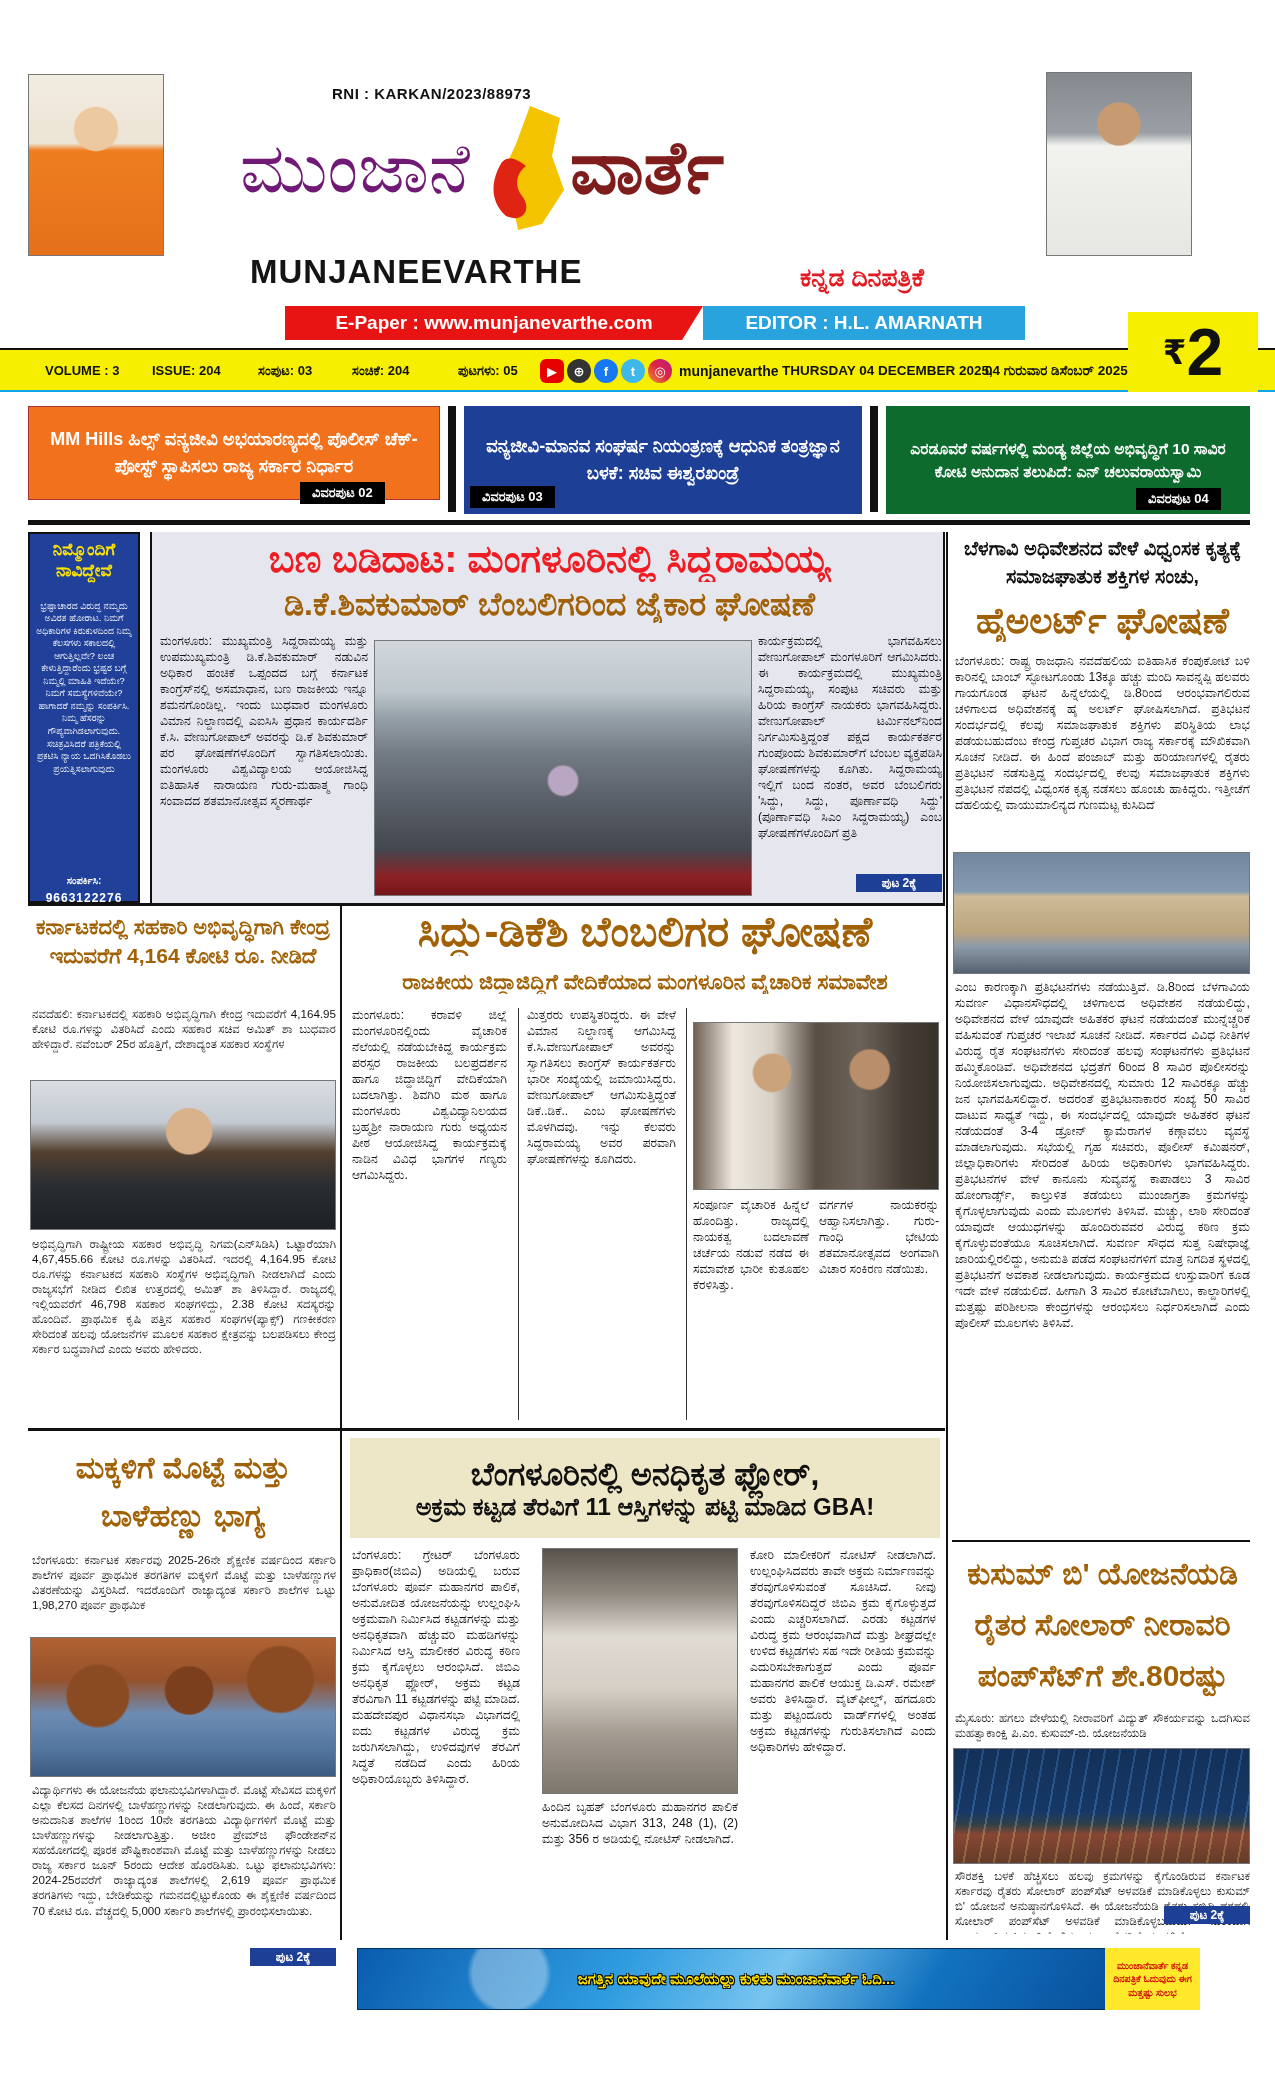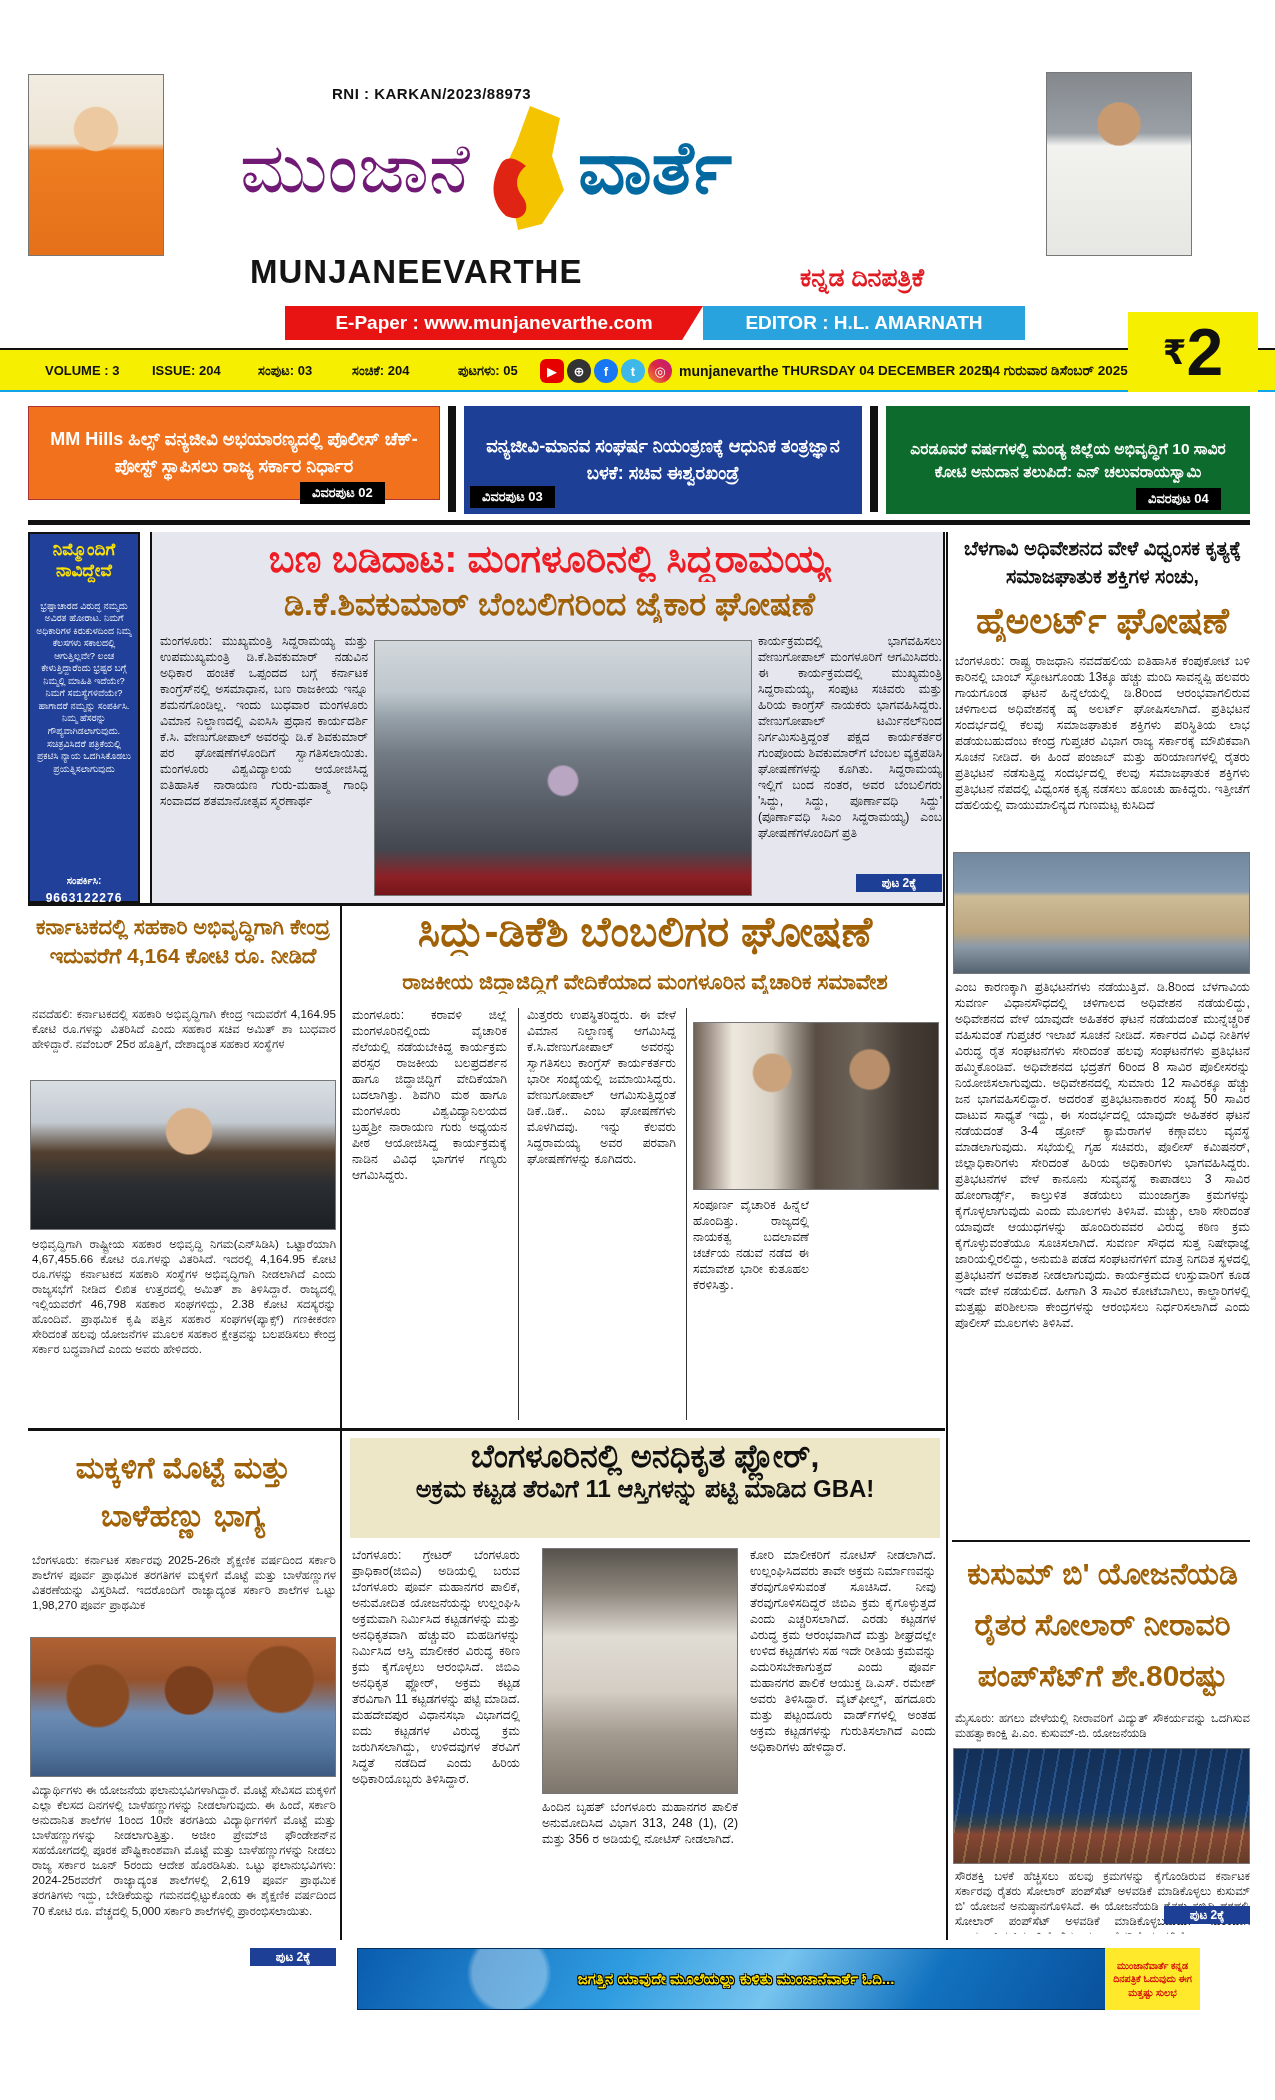--- a/index.html
+++ b/index.html
@@ -39,21 +39,21 @@
   <div class="abs photo ph-editor" style="left:1046px;top:17px;width:146px;height:184px;"></div>
   <div class="abs" style="left:332px;top:30px;font-size:15px;font-weight:bold;letter-spacing:.5px;">RNI : KARKAN/2023/88973</div>
   <div class="abs" style="left:240px;top:48px;width:800px;height:130px;display:flex;align-items:center;">
     <span style="font-size:69px;font-weight:normal;color:#701a75;line-height:1;">ಮುಂಜಾನೆ</span>
     <span class="abs" style="position:relative;width:96px;height:128px;margin:0 2px;">
       <svg width="96" height="128" viewBox="0 0 96 128">
         <path d="M58 2 L88 14 L80 52 L92 86 L70 120 L46 126 L40 96 L30 70 L44 40 Z" fill="#f5c400"></path>
         <path d="M30 58 C20 74 16 96 34 112 C52 120 60 104 50 92 C42 82 44 70 54 62 C44 54 36 52 30 58 Z" fill="#e02414"></path>
       </svg>
     </span>
-    <span style="font-size:74px;font-weight:bold;color:#0369a1;line-height:1;margin-left:8px;">ವಾರ್ತೆ</span>
+    <span style="font-size:74px;font-weight:bold;color:#7f1d1d;line-height:1;">ವಾರ್ತೆ</span>
   </div>
   <div class="abs" style="left:250px;top:198px;font-size:33px;font-weight:bold;letter-spacing:1px;color:#141414;">MUNJANEEVARTHE</div>
   <div class="abs" style="left:800px;top:208px;font-size:25px;font-weight:bold;color:#e11b22;">ಕನ್ನಡ ದಿನಪತ್ರಿಕೆ</div>
   <div class="abs" style="left:285px;top:251px;width:418px;height:34px;background:#e81313;color:#fff;font-weight:bold;font-size:19px;display:flex;align-items:center;justify-content:center;clip-path:polygon(0 0,100% 0,95% 100%,0 100%);">E-Paper : www.munjanevarthe.com</div>
   <div class="abs" style="left:703px;top:251px;width:322px;height:34px;background:#29a3dd;color:#fff;font-weight:bold;font-size:19px;display:flex;align-items:center;justify-content:center;">EDITOR : H.L. AMARNATH</div>
 </div>
 
 <div class="abs" style="left:1128px;top:312px;width:130px;height:80px;background:#f7ef00;display:flex;align-items:center;justify-content:center;z-index:3;">
   <span style="font-size:34px;font-weight:bold;">₹</span>
   <span style="font-size:66px;font-weight:bold;line-height:1;">2</span>
@@ -119,31 +119,32 @@
 <div class="abs photo ph-shah" style="left:30px;top:1080px;width:306px;height:150px;"></div>
 <div class="abs just body-sm" style="left:32px;top:1236px;width:304px;height:186px;">ಅಭಿವೃದ್ಧಿಗಾಗಿ ರಾಷ್ಟ್ರೀಯ ಸಹಕಾರ ಅಭಿವೃದ್ಧಿ ನಿಗಮ(ಎನ್‌ಸಿಡಿಸಿ) ಒಟ್ಟಾರೆಯಾಗಿ 4,67,455.66 ಕೋಟಿ ರೂ.ಗಳನ್ನು ವಿತರಿಸಿದೆ. ಇದರಲ್ಲಿ 4,164.95 ಕೋಟಿ ರೂ.ಗಳನ್ನು ಕರ್ನಾಟಕದ ಸಹಕಾರಿ ಸಂಸ್ಥೆಗಳ ಅಭಿವೃದ್ಧಿಗಾಗಿ ನೀಡಲಾಗಿದೆ ಎಂದು ರಾಜ್ಯಸಭೆಗೆ ನೀಡಿದ ಲಿಖಿತ ಉತ್ತರದಲ್ಲಿ ಅಮಿತ್ ಶಾ ತಿಳಿಸಿದ್ದಾರೆ. ರಾಜ್ಯದಲ್ಲಿ ಇಲ್ಲಿಯವರೆಗೆ 46,798 ಸಹಕಾರ ಸಂಘಗಳಿದ್ದು, 2.38 ಕೋಟಿ ಸದಸ್ಯರನ್ನು ಹೊಂದಿವೆ. ಪ್ರಾಥಮಿಕ ಕೃಷಿ ಪತ್ತಿನ ಸಹಕಾರ ಸಂಘಗಳ(ಪ್ಯಾಕ್ಸ್) ಗಣಕೀಕರಣ ಸೇರಿದಂತೆ ಹಲವು ಯೋಜನೆಗಳ ಮೂಲಕ ಸಹಕಾರ ಕ್ಷೇತ್ರವನ್ನು ಬಲಪಡಿಸಲು ಕೇಂದ್ರ ಸರ್ಕಾರ ಬದ್ಧವಾಗಿದೆ ಎಂದು ಅವರು ಹೇಳಿದರು.</div>
 
 <div class="abs ctr headline-black" style="left:350px;top:908px;width:590px;font-size:42px;white-space:nowrap;overflow:hidden;">ಸಿದ್ದು-ಡಿಕೆಶಿ ಬೆಂಬಲಿಗರ ಘೋಷಣೆ</div>
 <div class="abs ctr headline-black" style="left:350px;top:970px;width:590px;font-size:21px;white-space:nowrap;overflow:hidden;">ರಾಜಕೀಯ ಜಿದ್ದಾಜಿದ್ದಿಗೆ ವೇದಿಕೆಯಾದ ಮಂಗಳೂರಿನ ವೈಚಾರಿಕ ಸಮಾವೇಶ</div>
 <div class="abs just body-txt" style="left:352px;top:1008px;width:155px;height:412px;">ಮಂಗಳೂರು: ಕರಾವಳಿ ಜಿಲ್ಲೆ ಮಂಗಳೂರಿನಲ್ಲಿಂದು ವೈಚಾರಿಕ ನೆಲೆಯಲ್ಲಿ ನಡೆಯಬೇಕಿದ್ದ ಕಾರ್ಯಕ್ರಮ ಪರಸ್ಪರ ರಾಜಕೀಯ ಬಲಪ್ರದರ್ಶನ ಹಾಗೂ ಜಿದ್ದಾಜಿದ್ದಿಗೆ ವೇದಿಕೆಯಾಗಿ ಬದಲಾಗಿತ್ತು. ಶಿವಗಿರಿ ಮಠ ಹಾಗೂ ಮಂಗಳೂರು ವಿಶ್ವವಿದ್ಯಾನಿಲಯದ ಬ್ರಹ್ಮಶ್ರೀ ನಾರಾಯಣ ಗುರು ಅಧ್ಯಯನ ಪೀಠ ಆಯೋಜಿಸಿದ್ದ ಕಾರ್ಯಕ್ರಮಕ್ಕೆ ನಾಡಿನ ವಿವಿಧ ಭಾಗಗಳ ಗಣ್ಯರು ಆಗಮಿಸಿದ್ದರು.</div>
 <div class="abs just body-txt" style="left:518px;top:1008px;width:158px;height:412px;border-left:1px solid #333;padding-left:8px;">ಮಿತ್ತರರು ಉಪಸ್ಥಿತರಿದ್ದರು. ಈ ವೇಳೆ ವಿಮಾನ ನಿಲ್ದಾಣಕ್ಕೆ ಆಗಮಿಸಿದ್ದ ಕೆ.ಸಿ.ವೇಣುಗೋಪಾಲ್ ಅವರನ್ನು ಸ್ವಾಗತಿಸಲು ಕಾಂಗ್ರೆಸ್ ಕಾರ್ಯಕರ್ತರು ಭಾರೀ ಸಂಖ್ಯೆಯಲ್ಲಿ ಜಮಾಯಿಸಿದ್ದರು. ವೇಣುಗೋಪಾಲ್ ಆಗಮಿಸುತ್ತಿದ್ದಂತೆ ಡಿಕೆ..ಡಿಕೆ.. ಎಂಬ ಘೋಷಣೆಗಳು ಮೊಳಗಿದವು. ಇನ್ನು ಕೆಲವರು ಸಿದ್ದರಾಮಯ್ಯ ಅವರ ಪರವಾಗಿ ಘೋಷಣೆಗಳನ್ನು ಕೂಗಿದರು.</div>
 <div class="abs" style="left:686px;top:1008px;width:256px;height:412px;border-left:1px solid #333;">
   <div class="abs photo ph-duo" style="left:6px;top:14px;width:246px;height:168px;"></div>
   <div class="abs just body-txt" style="left:6px;top:190px;width:116px;height:220px;">ಸಂಪೂರ್ಣ ವೈಚಾರಿಕ ಹಿನ್ನೆಲೆ ಹೊಂದಿತ್ತು. ರಾಜ್ಯದಲ್ಲಿ ನಾಯಕತ್ವ ಬದಲಾವಣೆ ಚರ್ಚೆಯ ನಡುವೆ ನಡೆದ ಈ ಸಮಾವೇಶ ಭಾರೀ ಕುತೂಹಲ ಕೆರಳಿಸಿತ್ತು.</div>
+  <div class="abs just body-txt" style="left:132px;top:190px;width:120px;height:220px;">ವರ್ಗಗಳ ನಾಯಕರನ್ನು ಆಹ್ವಾನಿಸಲಾಗಿತ್ತು. ಗುರು-ಗಾಂಧಿ ಭೇಟಿಯ ಶತಮಾನೋತ್ಸವದ ಅಂಗವಾಗಿ ವಿಚಾರ ಸಂಕಿರಣ ನಡೆಯಿತು.</div>
 </div>
 
 <div class="abs hr" style="left:28px;top:1428px;width:917px;height:3px;"></div>
 
 <div class="abs ctr headline-black" style="left:30px;top:1444px;width:306px;height:102px;font-size:30px;line-height:1.6;overflow:hidden;">ಮಕ್ಕಳಿಗೆ ಮೊಟ್ಟೆ ಮತ್ತು ಬಾಳೆಹಣ್ಣು ಭಾಗ್ಯ</div>
 <div class="abs just body-sm" style="left:32px;top:1552px;width:304px;height:82px;">ಬೆಂಗಳೂರು: ಕರ್ನಾಟಕ ಸರ್ಕಾರವು 2025-26ನೇ ಶೈಕ್ಷಣಿಕ ವರ್ಷದಿಂದ ಸರ್ಕಾರಿ ಶಾಲೆಗಳ ಪೂರ್ವ ಪ್ರಾಥಮಿಕ ತರಗತಿಗಳ ಮಕ್ಕಳಿಗೆ ಮೊಟ್ಟೆ ಮತ್ತು ಬಾಳೆಹಣ್ಣುಗಳ ವಿತರಣೆಯನ್ನು ವಿಸ್ತರಿಸಿದೆ. ಇದರೊಂದಿಗೆ ರಾಜ್ಯಾದ್ಯಂತ ಸರ್ಕಾರಿ ಶಾಲೆಗಳ ಒಟ್ಟು 1,98,270 ಪೂರ್ವ ಪ್ರಾಥಮಿಕ</div>
 <div class="abs photo ph-eggs" style="left:30px;top:1637px;width:306px;height:140px;"></div>
 <div class="abs just body-sm" style="left:32px;top:1782px;width:304px;height:164px;">ವಿದ್ಯಾರ್ಥಿಗಳು ಈ ಯೋಜನೆಯ ಫಲಾನುಭವಿಗಳಾಗಿದ್ದಾರೆ. ಮೊಟ್ಟೆ ಸೇವಿಸದ ಮಕ್ಕಳಿಗೆ ಎಲ್ಲಾ ಕೆಲಸದ ದಿನಗಳಲ್ಲಿ ಬಾಳೆಹಣ್ಣುಗಳನ್ನು ನೀಡಲಾಗುವುದು. ಈ ಹಿಂದೆ, ಸರ್ಕಾರಿ ಅನುದಾನಿತ ಶಾಲೆಗಳ 1ರಿಂದ 10ನೇ ತರಗತಿಯ ವಿದ್ಯಾರ್ಥಿಗಳಿಗೆ ಮೊಟ್ಟೆ ಮತ್ತು ಬಾಳೆಹಣ್ಣುಗಳನ್ನು ನೀಡಲಾಗುತ್ತಿತ್ತು. ಅಜೀಂ ಪ್ರೇಮ್‌ಜಿ ಫೌಂಡೇಶನ್‌ನ ಸಹಯೋಗದಲ್ಲಿ ಪೂರಕ ಪೌಷ್ಟಿಕಾಂಶವಾಗಿ ಮೊಟ್ಟೆ ಮತ್ತು ಬಾಳೆಹಣ್ಣುಗಳನ್ನು ನೀಡಲು ರಾಜ್ಯ ಸರ್ಕಾರ ಜೂನ್ 5ರಂದು ಆದೇಶ ಹೊರಡಿಸಿತು. ಒಟ್ಟು ಫಲಾನುಭವಿಗಳು: 2024-25ರವರೆಗೆ ರಾಜ್ಯಾದ್ಯಂತ ಶಾಲೆಗಳಲ್ಲಿ 2,619 ಪೂರ್ವ ಪ್ರಾಥಮಿಕ ತರಗತಿಗಳು ಇದ್ದು, ಬೇಡಿಕೆಯನ್ನು ಗಮನದಲ್ಲಿಟ್ಟುಕೊಂಡು ಈ ಶೈಕ್ಷಣಿಕ ವರ್ಷದಿಂದ 70 ಕೋಟಿ ರೂ. ವೆಚ್ಚದಲ್ಲಿ 5,000 ಸರ್ಕಾರಿ ಶಾಲೆಗಳಲ್ಲಿ ಪ್ರಾರಂಭಿಸಲಾಯಿತು.</div>
 <div class="abs tag-blue" style="left:250px;top:1948px;width:86px;">ಪುಟ 2ಕ್ಕೆ</div>
 
-<div class="abs" style="left:350px;top:1438px;width:590px;height:100px;background:#eee7c7;display:flex;flex-direction:column;align-items:center;justify-content:flex-start;">
+<div class="abs" style="left:350px;top:1438px;width:590px;height:100px;background:#eee7c7;display:flex;flex-direction:column;align-items:center;justify-content:center;">
   <div style="font-size:32px;font-weight:bold;white-space:nowrap;">ಬೆಂಗಳೂರಿನಲ್ಲಿ ಅನಧಿಕೃತ ಫ್ಲೋರ್,</div>
   <div style="font-size:24px;font-weight:bold;white-space:nowrap;">ಅಕ್ರಮ ಕಟ್ಟಡ ತೆರವಿಗೆ 11 ಆಸ್ತಿಗಳನ್ನು ಪಟ್ಟಿ ಮಾಡಿದ GBA!</div>
 </div>
 <div class="abs just body-txt" style="left:352px;top:1548px;width:168px;height:386px;">ಬೆಂಗಳೂರು: ಗ್ರೇಟರ್ ಬೆಂಗಳೂರು ಪ್ರಾಧಿಕಾರ(ಜಿಬಿಎ) ಅಡಿಯಲ್ಲಿ ಬರುವ ಬೆಂಗಳೂರು ಪೂರ್ವ ಮಹಾನಗರ ಪಾಲಿಕೆ, ಅನುಮೋದಿತ ಯೋಜನೆಯನ್ನು ಉಲ್ಲಂಘಿಸಿ ಅಕ್ರಮವಾಗಿ ನಿರ್ಮಿಸಿದ ಕಟ್ಟಡಗಳನ್ನು ಮತ್ತು ಅನಧಿಕೃತವಾಗಿ ಹೆಚ್ಚುವರಿ ಮಹಡಿಗಳನ್ನು ನಿರ್ಮಿಸಿದ ಆಸ್ತಿ ಮಾಲೀಕರ ವಿರುದ್ಧ ಕಠಿಣ ಕ್ರಮ ಕೈಗೊಳ್ಳಲು ಆರಂಭಿಸಿದೆ. ಜಿಬಿಎ ಅನಧಿಕೃತ ಫ್ಲೋರ್, ಅಕ್ರಮ ಕಟ್ಟಡ ತೆರವಿಗಾಗಿ 11 ಕಟ್ಟಡಗಳನ್ನು ಪಟ್ಟಿ ಮಾಡಿದೆ. ಮಹದೇವಪುರ ವಿಧಾನಸಭಾ ವಿಭಾಗದಲ್ಲಿ ಐದು ಕಟ್ಟಡಗಳ ವಿರುದ್ಧ ಕ್ರಮ ಜರುಗಿಸಲಾಗಿದ್ದು, ಉಳಿದವುಗಳ ತೆರವಿಗೆ ಸಿದ್ಧತೆ ನಡೆದಿದೆ ಎಂದು ಹಿರಿಯ ಅಧಿಕಾರಿಯೊಬ್ಬರು ತಿಳಿಸಿದ್ದಾರೆ.</div>
 <div class="abs photo ph-gba" style="left:542px;top:1548px;width:196px;height:246px;"></div>
 <div class="abs just body-txt" style="left:542px;top:1800px;width:196px;height:134px;">ಹಿಂದಿನ ಬೃಹತ್ ಬೆಂಗಳೂರು ಮಹಾನಗರ ಪಾಲಿಕೆ ಅನುಮೋದಿಸಿದ ವಿಭಾಗ 313, 248 (1), (2) ಮತ್ತು 356 ರ ಅಡಿಯಲ್ಲಿ ನೋಟಿಸ್ ನೀಡಲಾಗಿದೆ.</div>
 <div class="abs just body-txt" style="left:750px;top:1548px;width:186px;height:386px;">ಕೋರಿ ಮಾಲೀಕರಿಗೆ ನೋಟಿಸ್ ನೀಡಲಾಗಿದೆ. ಉಲ್ಲಂಘಿಸಿದವರು ತಾವೇ ಅಕ್ರಮ ನಿರ್ಮಾಣವನ್ನು ತೆರವುಗೊಳಿಸುವಂತೆ ಸೂಚಿಸಿದೆ. ನೀವು ತೆರವುಗೊಳಿಸದಿದ್ದರೆ ಜಿಬಿಎ ಕ್ರಮ ಕೈಗೊಳ್ಳುತ್ತದೆ ಎಂದು ಎಚ್ಚರಿಸಲಾಗಿದೆ. ಎರಡು ಕಟ್ಟಡಗಳ ವಿರುದ್ಧ ಕ್ರಮ ಆರಂಭವಾಗಿದೆ ಮತ್ತು ಶೀಘ್ರದಲ್ಲೇ ಉಳಿದ ಕಟ್ಟಡಗಳು ಸಹ ಇದೇ ರೀತಿಯ ಕ್ರಮವನ್ನು ಎದುರಿಸಬೇಕಾಗುತ್ತದೆ ಎಂದು ಪೂರ್ವ ಮಹಾನಗರ ಪಾಲಿಕೆ ಆಯುಕ್ತ ಡಿ.ಎಸ್. ರಮೇಶ್ ಅವರು ತಿಳಿಸಿದ್ದಾರೆ. ವೈಟ್‌ಫೀಲ್ಡ್, ಹಗದೂರು ಮತ್ತು ಪಟ್ಟಂದೂರು ವಾರ್ಡ್‌ಗಳಲ್ಲಿ ಅಂತಹ ಅಕ್ರಮ ಕಟ್ಟಡಗಳನ್ನು ಗುರುತಿಸಲಾಗಿದೆ ಎಂದು ಅಧಿಕಾರಿಗಳು ಹೇಳಿದ್ದಾರೆ.</div>
 
 <div class="abs hr" style="left:952px;top:1540px;width:298px;height:2px;"></div>
 <div class="abs ctr headline-black" style="left:955px;top:1548px;width:295px;height:158px;font-size:30px;line-height:1.7;overflow:hidden;">ಕುಸುಮ್ ಬಿ' ಯೋಜನೆಯಡಿ ರೈತರ ಸೋಲಾರ್ ನೀರಾವರಿ ಪಂಪ್‌ಸೆಟ್‌ಗೆ ಶೇ.80ರಷ್ಟು ಸಬ್ಸಿಡಿ</div>

